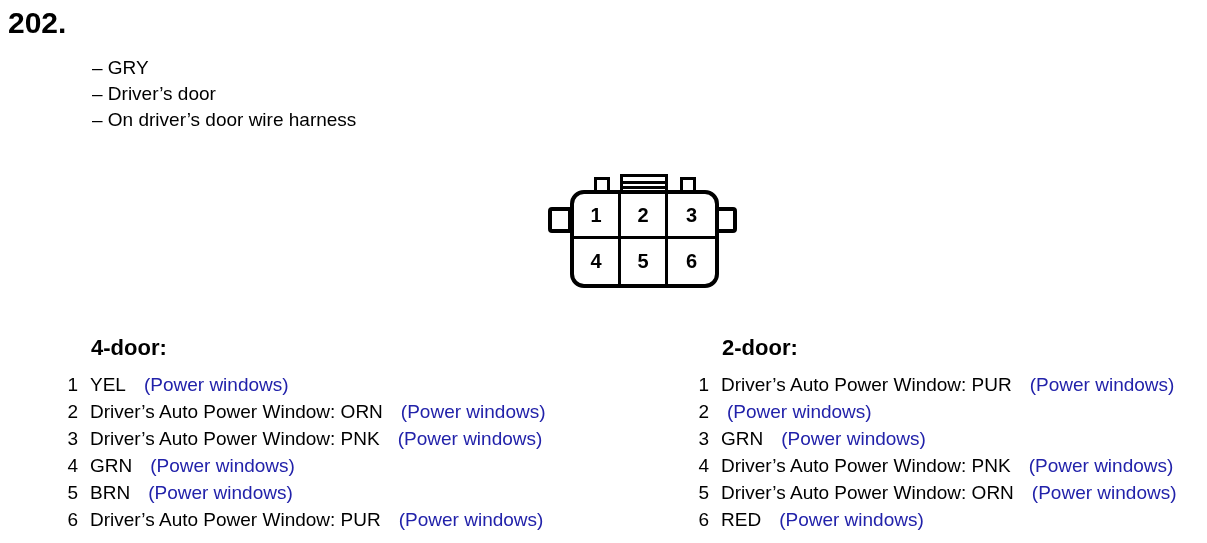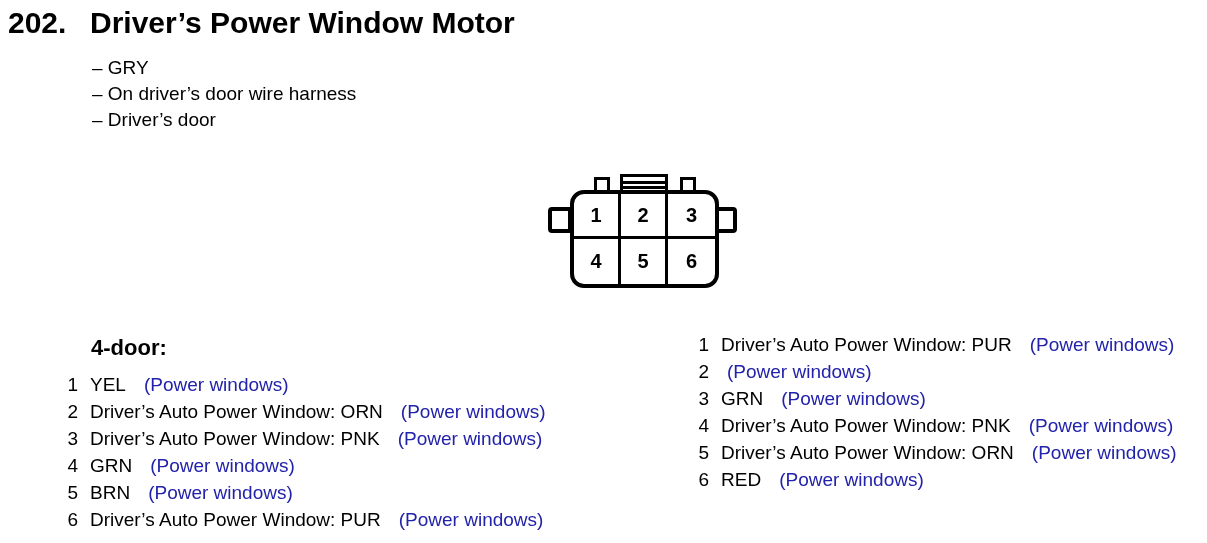--- a/index.html
+++ b/index.html
@@ -57,27 +57,26 @@
   .pin-text { margin-left:12px;text-align:right; }
   .pin-note { color:var(--note-blue); margin-left:18px; }
 </style>
 </head>
 <body>
 
 <div class="page">
 
   <div class="title-row">
     <span class="sec-num">202.</span>
-    <span>Driver’s Power Window Motor</span>
   </div>
 
   <div class="bullets">
     <div>– GRY</div>
+    <div>– Driver’s door</div>
     <div>– On driver’s door wire harness</div>
-    <div>– Driver’s door</div>
   </div>
 
   <div class="connector">
     <div class="tab-small l"></div>
     <div class="tab-center">
       <div class="rib r1"></div>
       <div class="rib r2"></div>
     </div>
     <div class="tab-small r"></div>
     <div class="wing l"></div>
@@ -120,20 +119,21 @@
       <span class="pin-note">(Power windows)</span>
     </div>
     <div class="pin-row">
       <span class="pin-num">6</span>
       <span class="pin-text">Driver’s Auto Power Window: PUR</span>
       <span class="pin-note">(Power windows)</span>
     </div>
   </div>
 
   <div class="pinout right">
+    <div class="pinout-heading">2-door:</div>
     <div class="pin-row">
       <span class="pin-num">1</span>
       <span class="pin-text">Driver’s Auto Power Window: PUR</span>
       <span class="pin-note">(Power windows)</span>
     </div>
     <div class="pin-row">
       <span class="pin-num">2</span>
       <span class="pin-note">(Power windows)</span>
     </div>
     <div class="pin-row">

